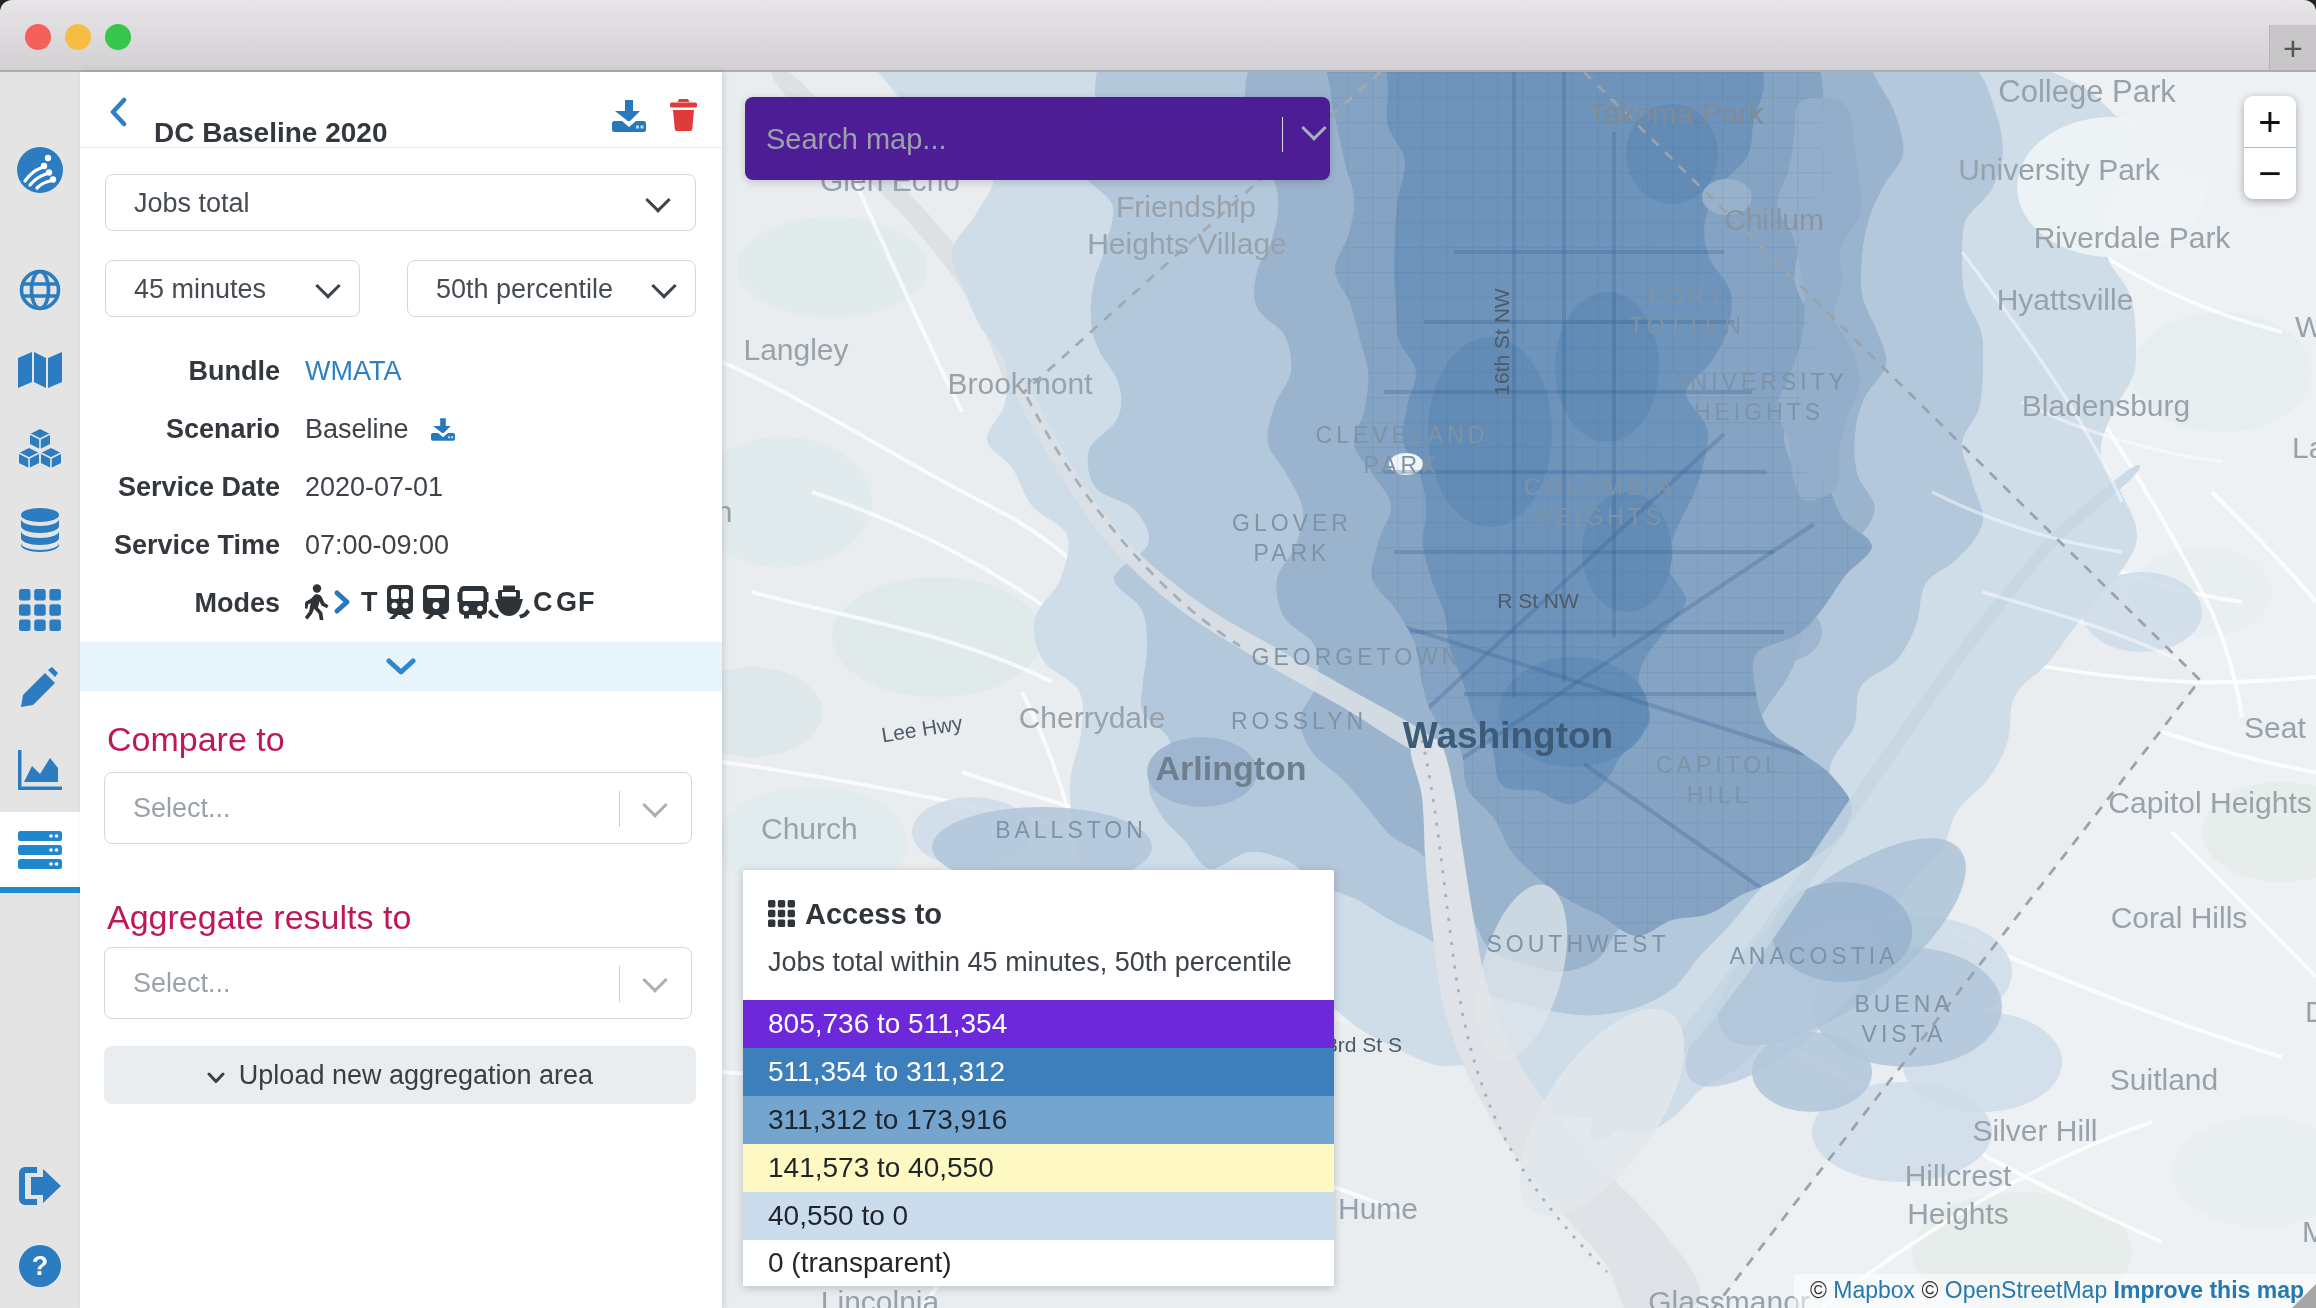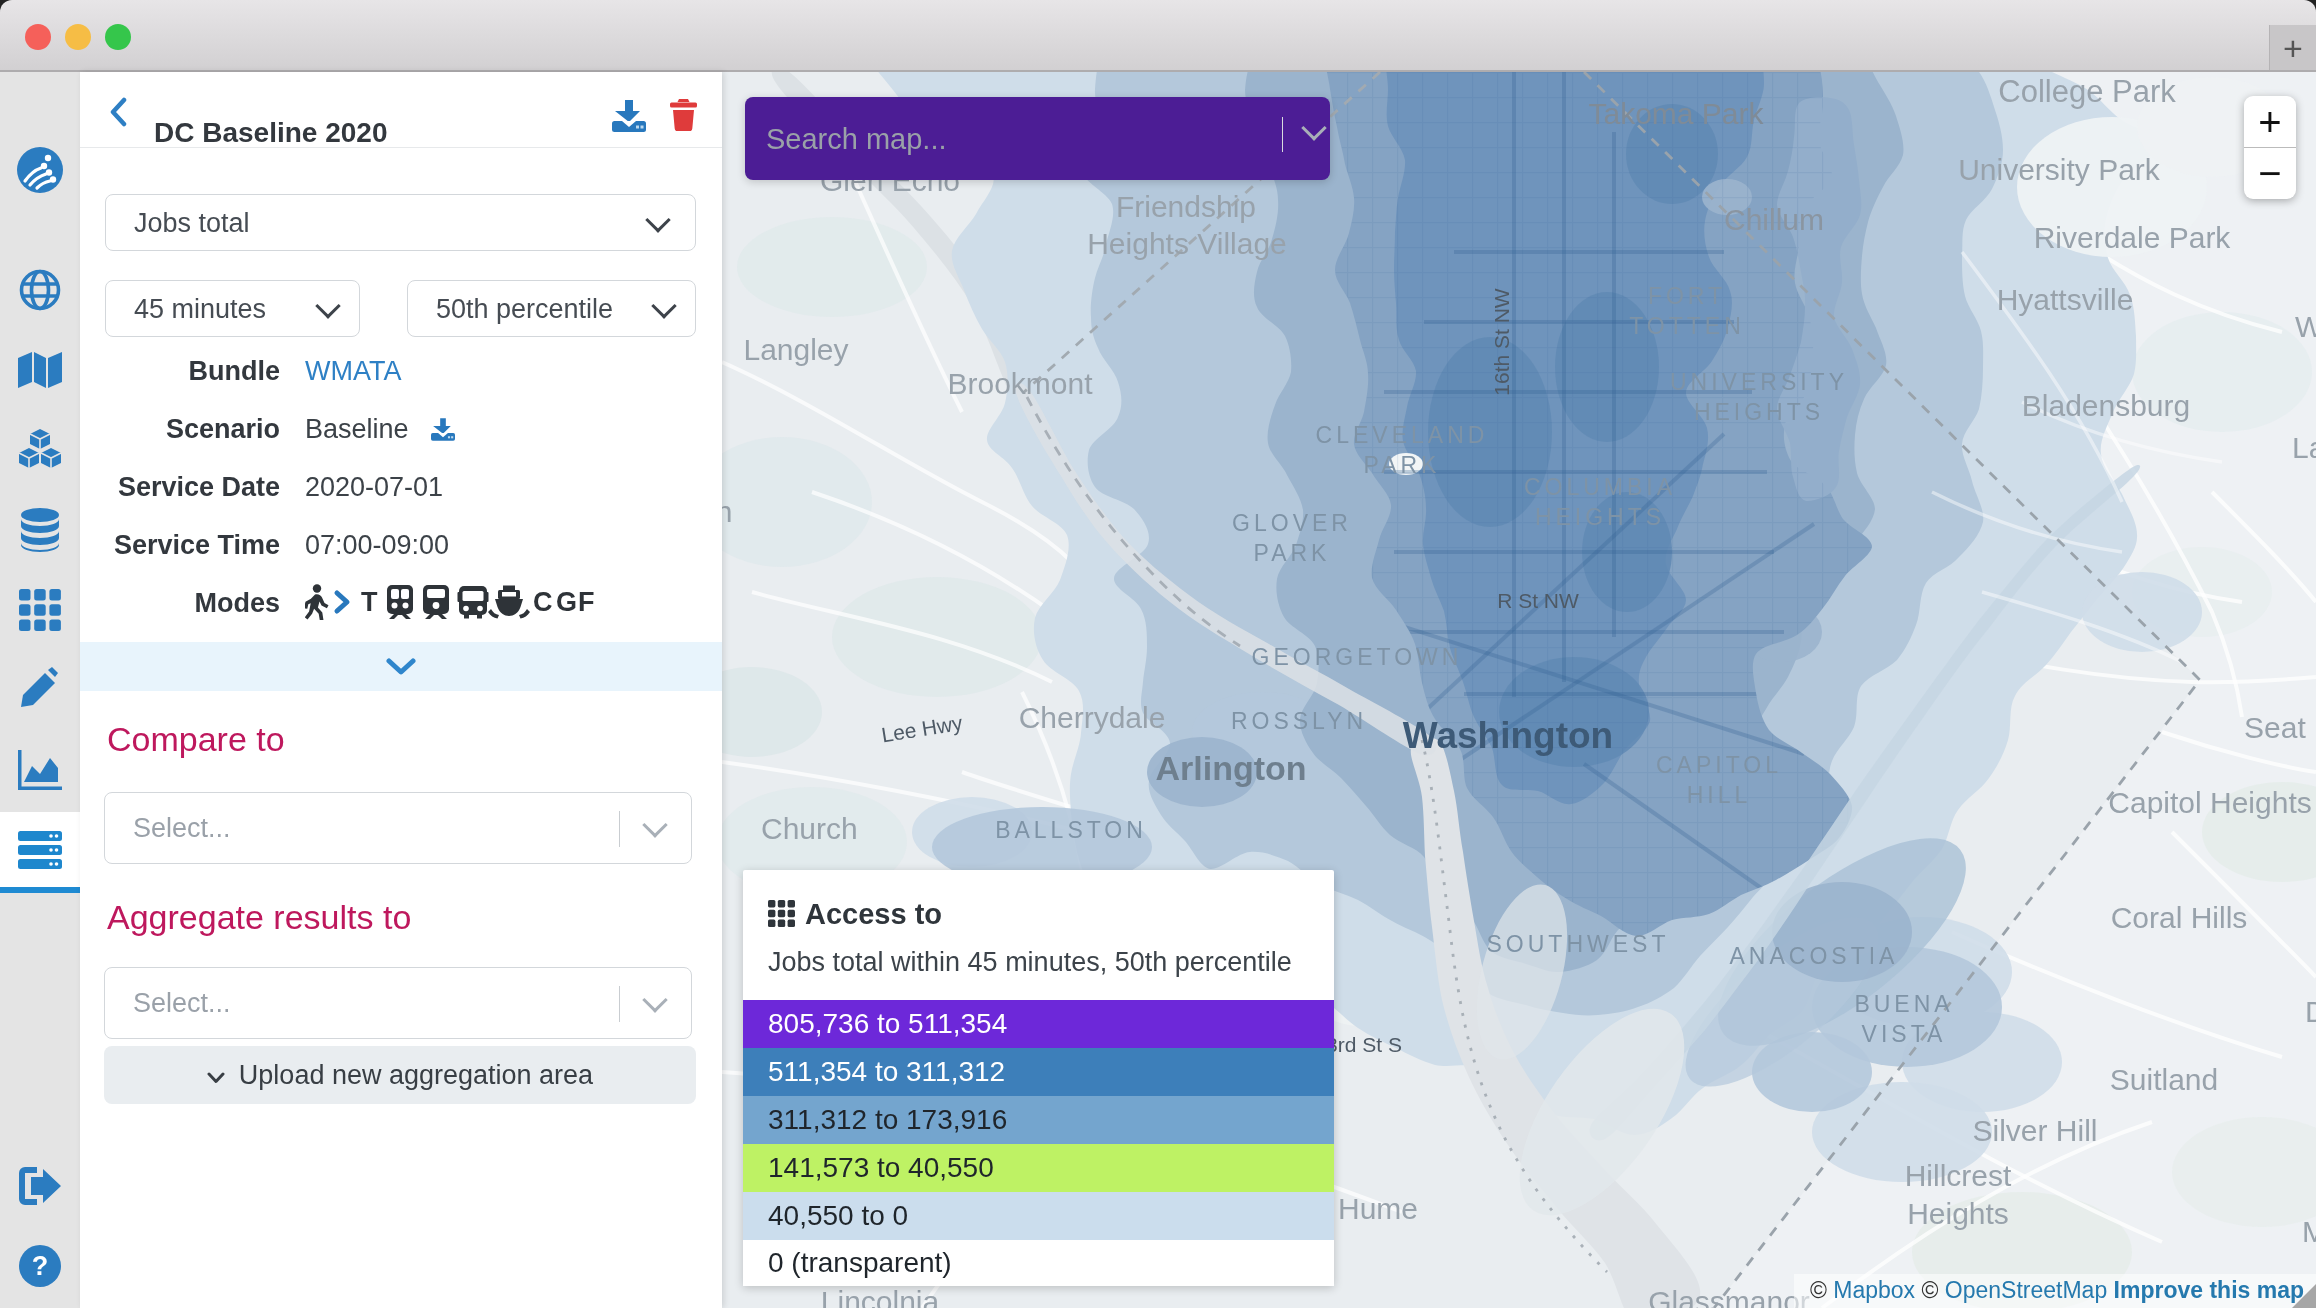--- a/index.html
+++ b/index.html
@@ -29,21 +29,21 @@
 
   
   #panel { position:absolute; left:80px; top:72px; width:642px; height:1236px; background:#ffffff;
     box-shadow:2px 0 6px rgba(0,0,0,0.12); }
   #pback { position:absolute; left:28px; top:24px; color:#2e7fc4; font-size:34px; font-weight:700; }
   #ptitle { position:absolute; left:74px; top:24px; font-size:28px; font-weight:700; color:#33383e;margin-top:21px; }
   #pdl { position:absolute; left:532px; top:28px; }
   #ptrash { position:absolute; left:590px; top:27px; }
   #phr { position:absolute; left:0; top:75px; width:642px; height:1px; background:#e7e9eb; }
 
-  .selbox { position:absolute; border:1px solid #d3d7db; border-radius:8px; background:#fff;margin-top:20px; }
+  .selbox { position:absolute; border:1px solid #d3d7db; border-radius:8px; background:#fff; }
   .selbox .lab { position:absolute; left:28px; top:50%; transform:translateY(-50%);
     font-size:27px; color:#464c53; }
   .chev { position:absolute; width:18px; height:18px; border-right:3.5px solid #3d434a;
     border-bottom:3.5px solid #3d434a; transform:rotate(45deg); }
   .chevgray { border-color:#a9b0b8; }
   .vline { position:absolute; width:1px; background:#d8dbde; }
 
   .rowlab { position:absolute; font-size:27px; font-weight:700; color:#33383e; text-align:right; width:200px; }
   .rowval { position:absolute; left:225px; font-size:27px; color:#3c4248; }
 
@@ -283,21 +283,21 @@
               <rect x="0" y="19.6" width="7.4" height="7.4" rx="1.6"></rect>
               <rect x="9.8" y="19.6" width="7.4" height="7.4" rx="1.6"></rect>
               <rect x="19.6" y="19.6" width="7.4" height="7.4" rx="1.6"></rect>
             </g>
           </svg></div>
       <div id="legtitle">Access to</div>
       <div id="legsub">Jobs total within 45 minutes, 50th percentile</div>
       <div class="lrow" style="top:130px; background:#6d28d9; color:#fff;"><span>805,736 to 511,354</span></div>
       <div class="lrow" style="top:178px; background:#3d7fba; color:#fff;"><span>511,354 to 311,312</span></div>
       <div class="lrow" style="top:226px; background:#74a5ce; color:#1f252b;"><span>311,312 to 173,916</span></div>
-      <div class="lrow" style="top:274px; background:#bef264; color:#1f252b;"><span>141,573 to 40,550</span></div>
+      <div class="lrow" style="top:274px; background:#fef9c3; color:#1f252b;"><span>141,573 to 40,550</span></div>
       <div class="lrow" style="top:322px; background:#cbdded; color:#1f252b;"><span>40,550 to 0</span></div>
       <div class="lrow" style="top:370px; background:#ffffff; color:#1f252b; height:46px; line-height:46px;"><span>0 (transparent)</span></div>
     </div>
 
     <div id="attrib">© <a>Mapbox</a> © <a>OpenStreetMap</a> <a style="font-weight:700;">Improve this map</a></div>
   </div>
 
   <div id="topbar">
     <div class="light" id="l1"></div>
     <div class="light" id="l2"></div>

